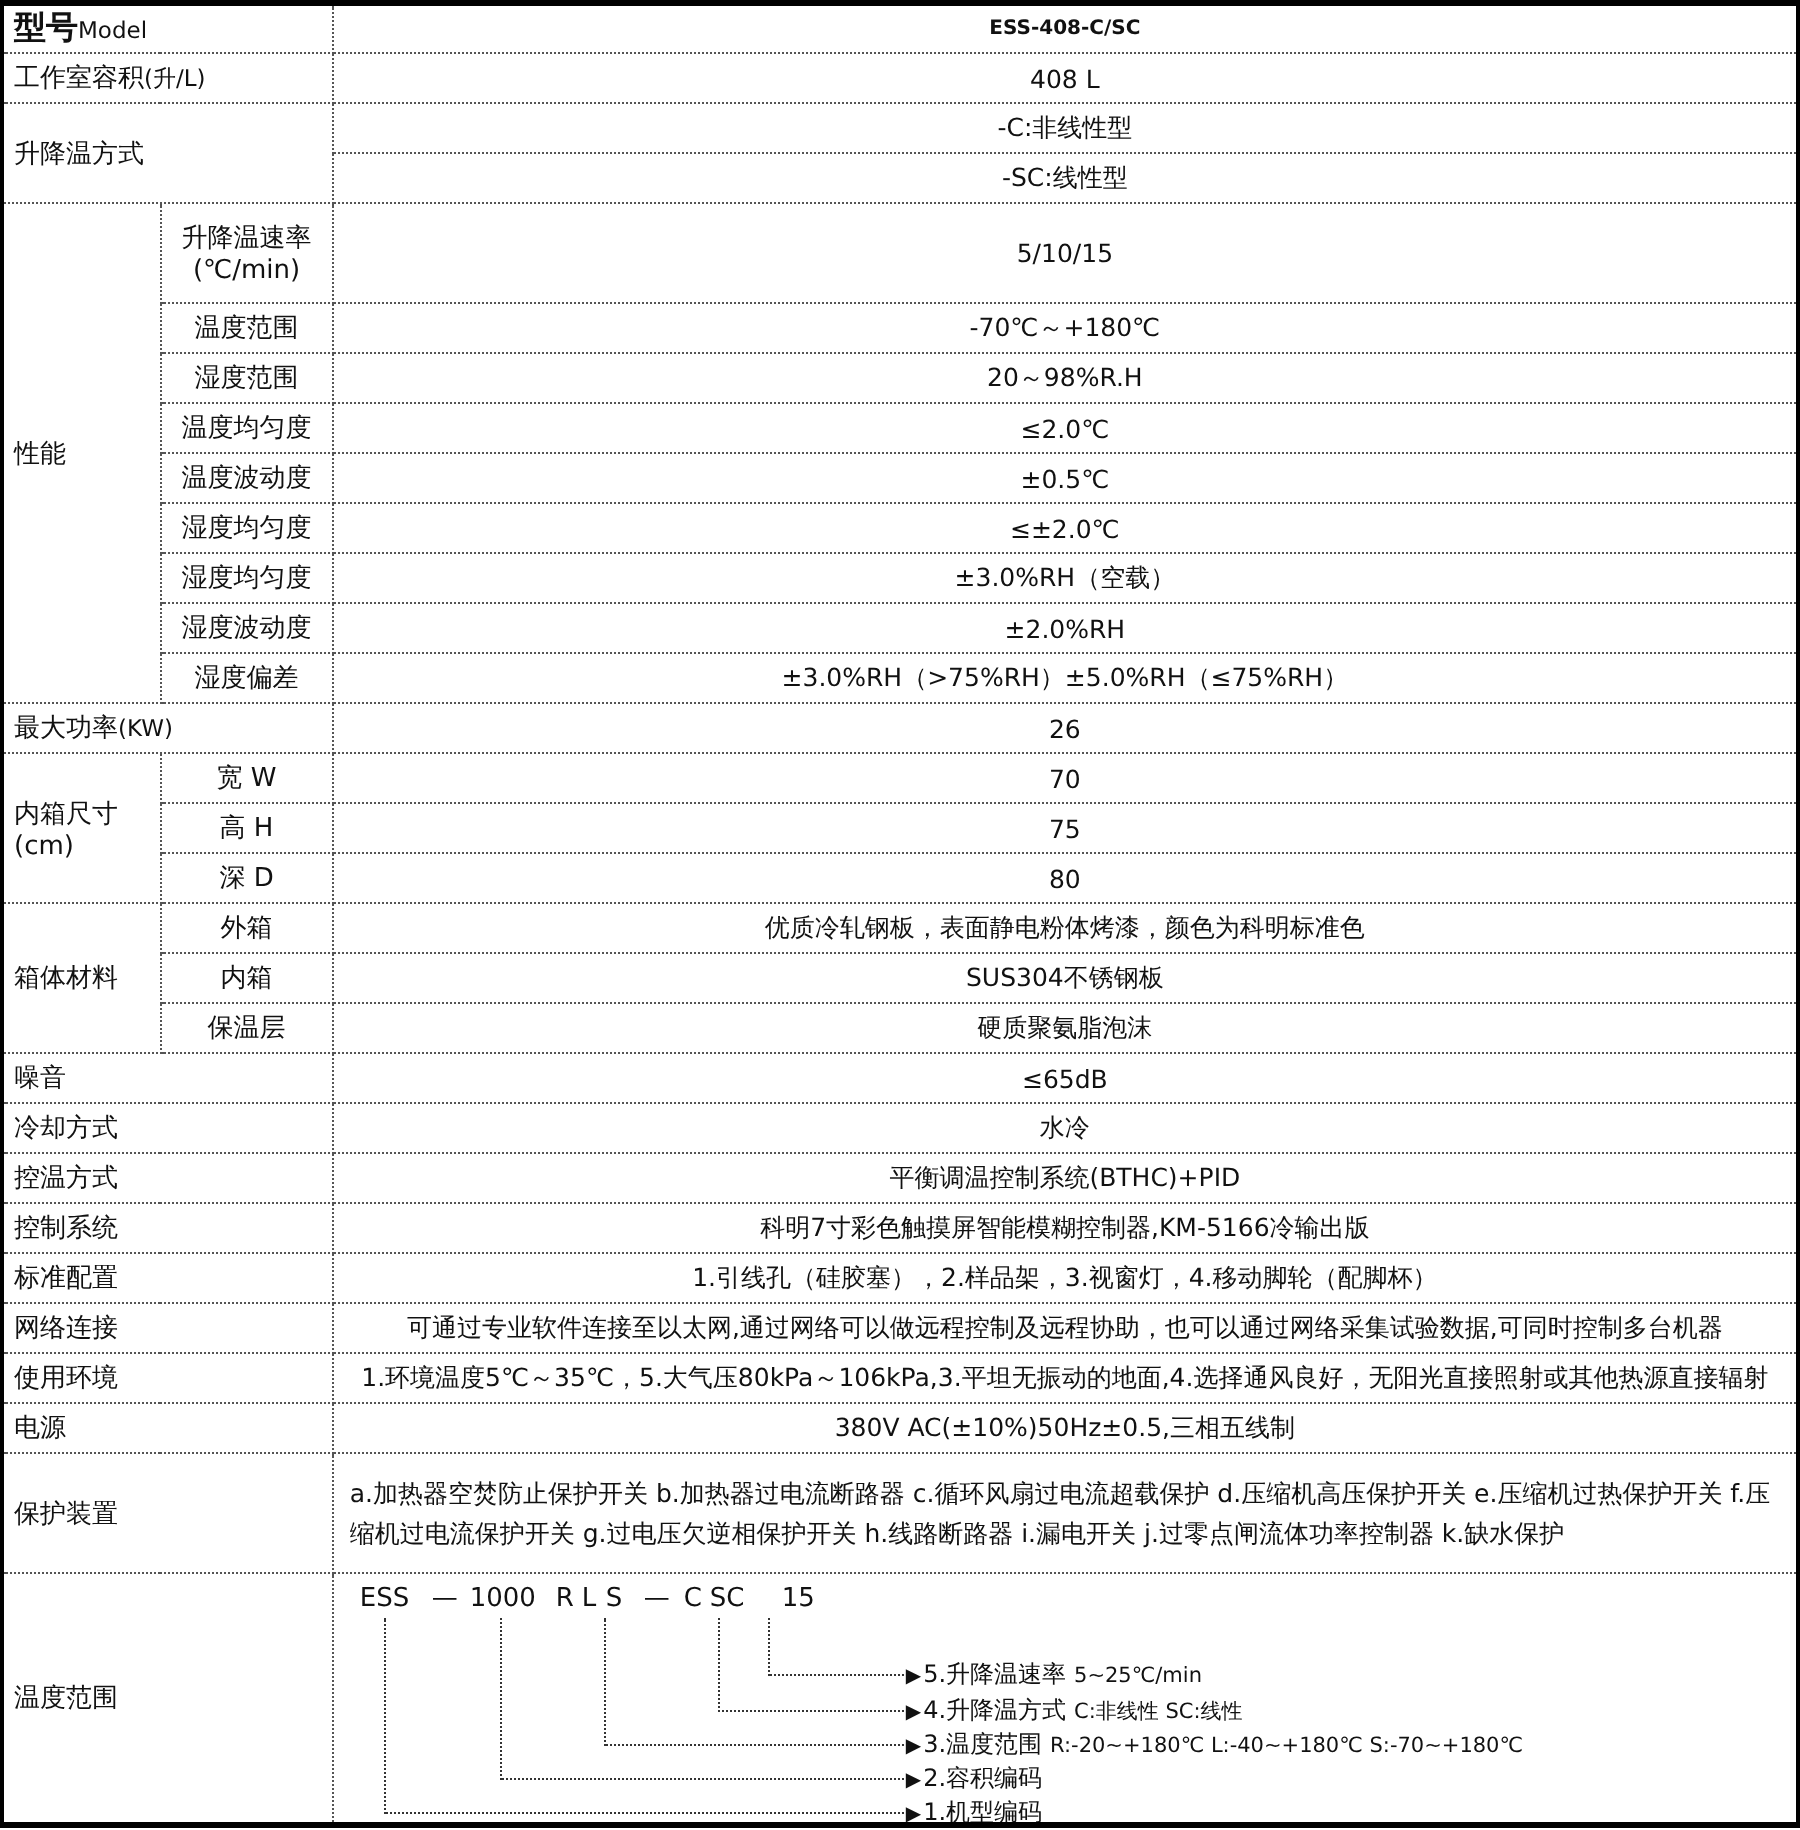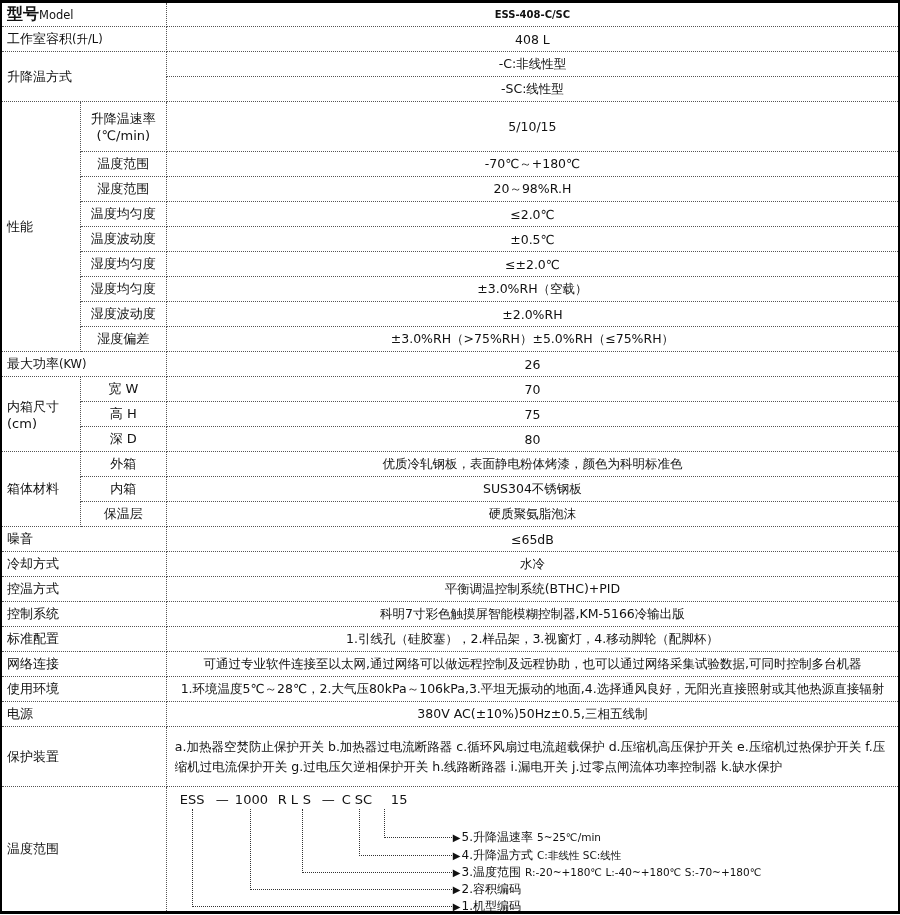--- a/index.html
+++ b/index.html
@@ -152,21 +152,21 @@
   <tr class="h25">
     <td colspan="2" class="lbl">标准配置</td>
     <td class="val">1.引线孔（硅胶塞），2.样品架，3.视窗灯，4.移动脚轮（配脚杯）</td>
   </tr>
   <tr class="h25">
     <td colspan="2" class="lbl">网络连接</td>
     <td class="val">可通过专业软件连接至以太网,通过网络可以做远程控制及远程协助，也可以通过网络采集试验数据,可同时控制多台机器</td>
   </tr>
   <tr class="h25">
     <td colspan="2" class="lbl">使用环境</td>
-    <td class="val">1.环境温度5℃～28℃，2.大气压80kPa～106kPa,3.平坦无振动的地面,4.选择通风良好，无阳光直接照射或其他热源直接辐射</td>
+    <td class="val">1.环境温度5℃～35℃，5.大气压80kPa～106kPa,3.平坦无振动的地面,4.选择通风良好，无阳光直接照射或其他热源直接辐射</td>
   </tr>
   <tr class="h25">
     <td colspan="2" class="lbl">电源</td>
     <td class="val">380V AC(±10%)50Hz±0.5,三相五线制</td>
   </tr>
 
   <tr class="h60">
     <td colspan="2" class="lbl">保护装置</td>
     <td class="valwrap">a.加热器空焚防止保护开关 b.加热器过电流断路器 c.循环风扇过电流超载保护 d.压缩机高压保护开关 e.压缩机过热保护开关 f.压缩机过电流保护开关 g.过电压欠逆相保护开关 h.线路断路器 i.漏电开关 j.过零点闸流体功率控制器 k.缺水保护</td>
   </tr>

